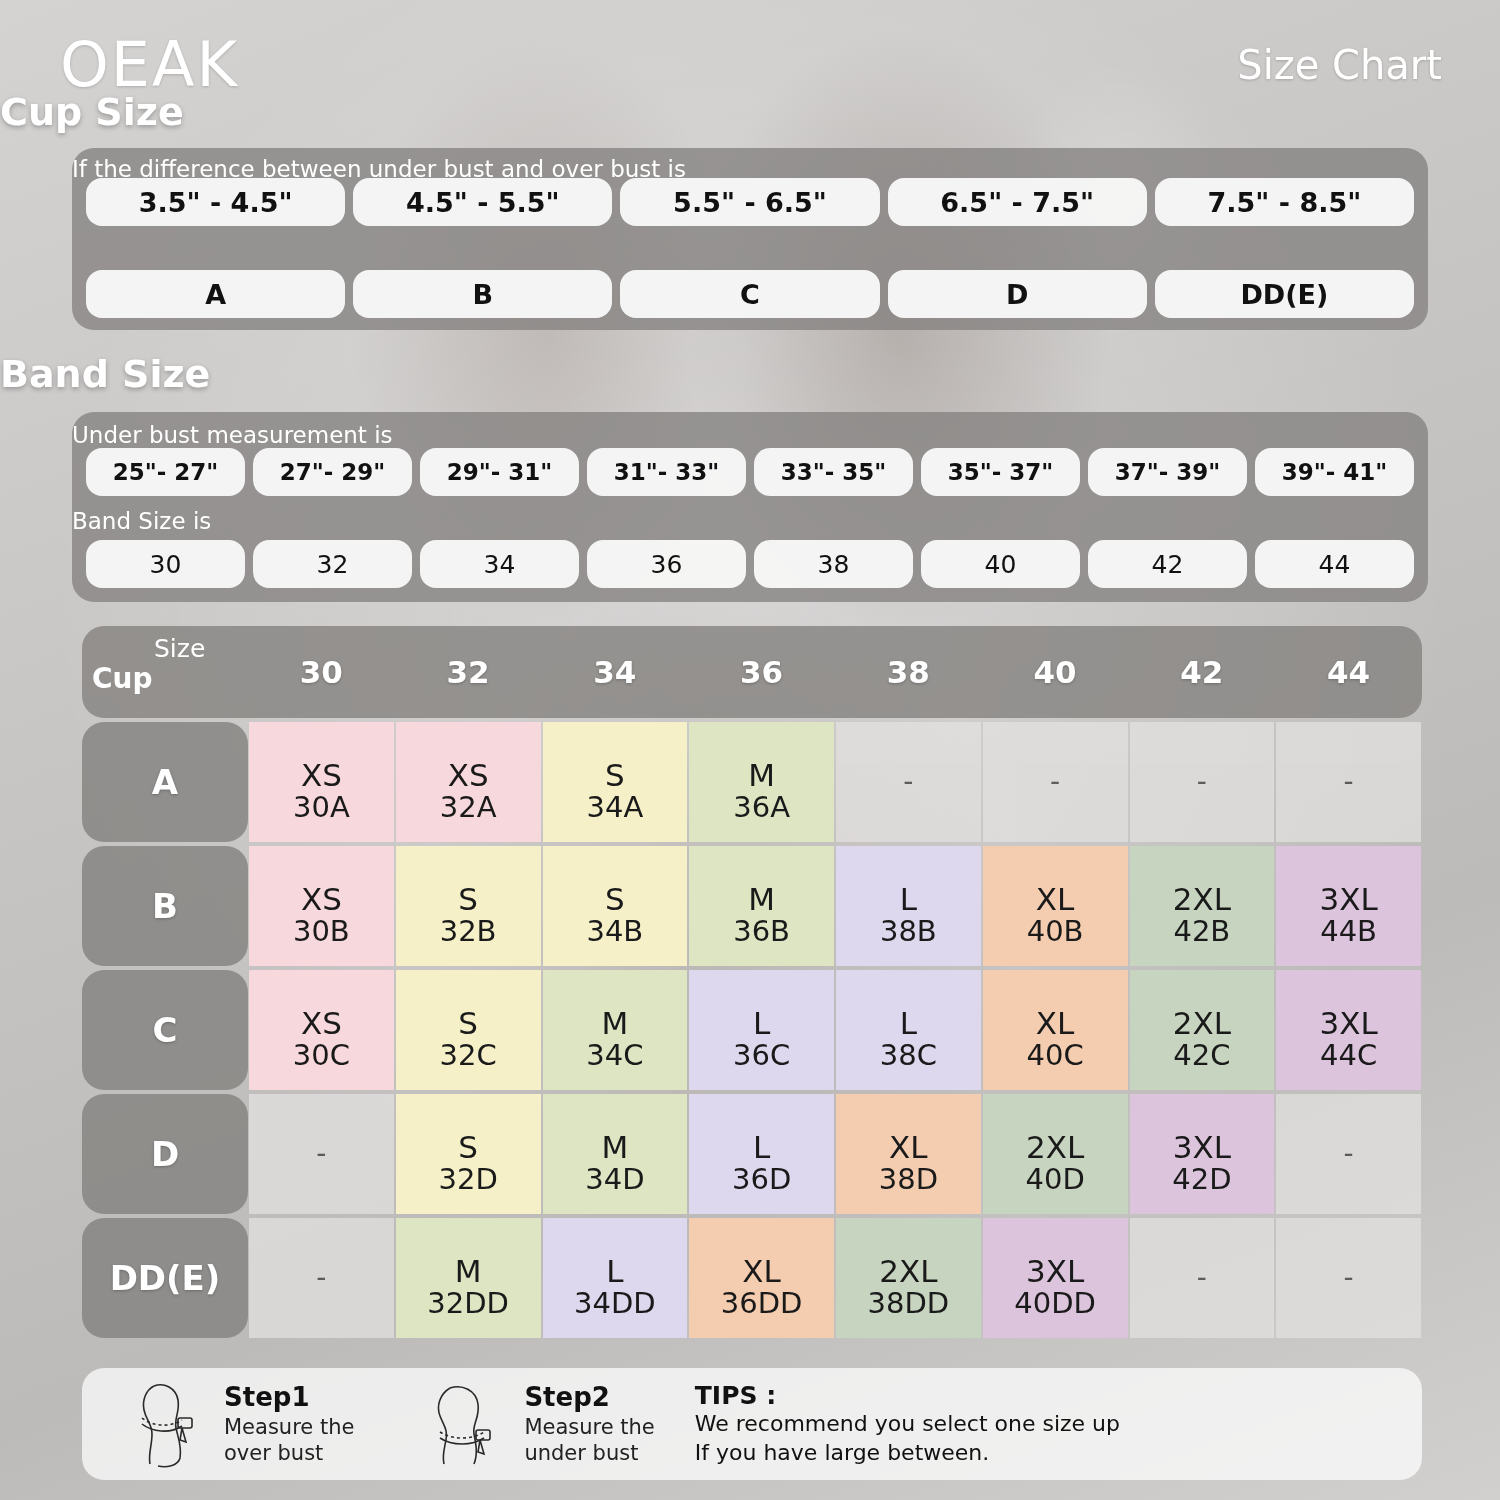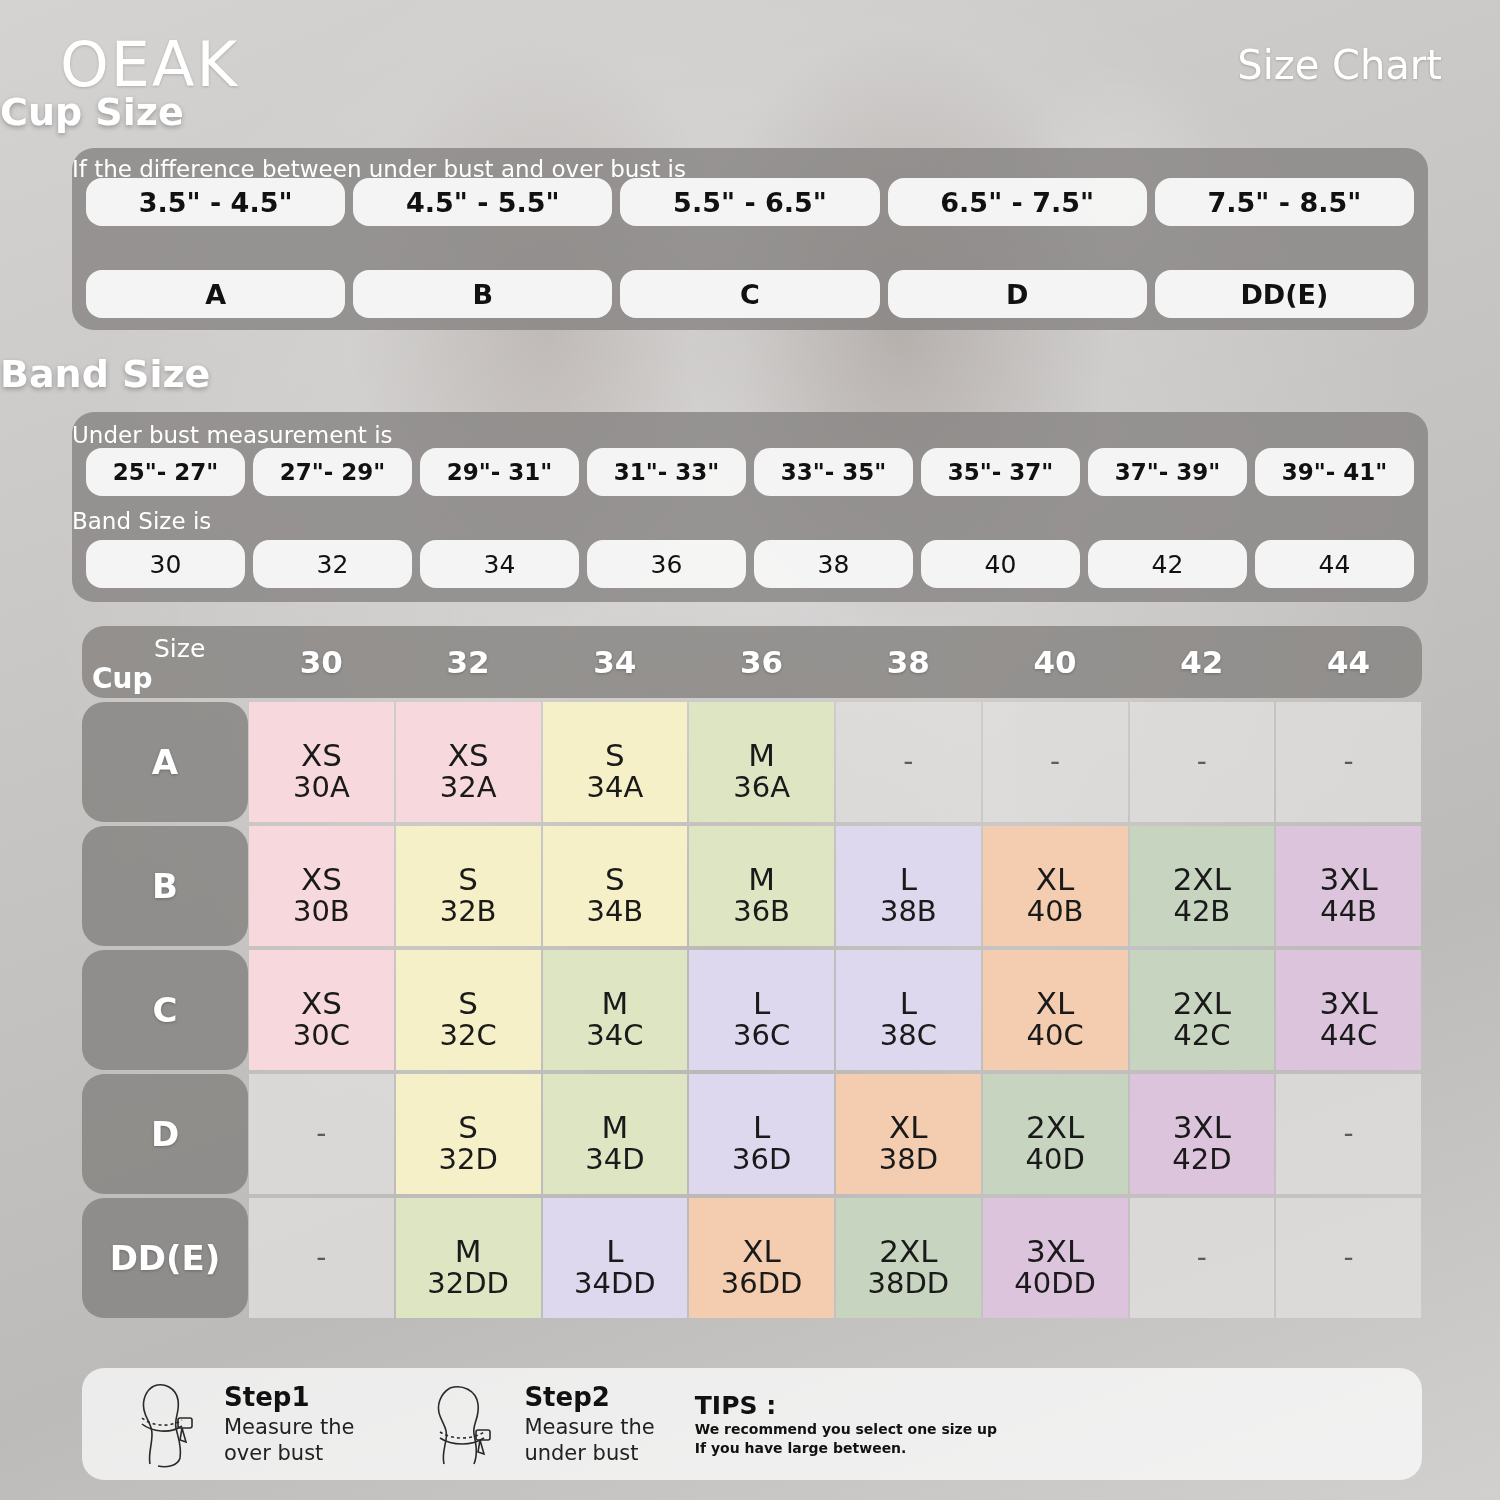--- a/index.html
+++ b/index.html
@@ -78,21 +78,21 @@
   .section-title{
     position:absolute;left:0;right:0;text-align:left;
     color:#fff;font-weight:bold;text-shadow:0 2px 5px rgba(0,0,0,.28);
   }
   #cup-size-title{top:90px;font-size:38px;}
   #band-size-title{top:352px;font-size:38px;}
 
   
   #matrix{position:absolute;left:82px;top:626px;width:1340px;}
   .m-header{
-    display:flex;height:72px;
+    display:flex;height:92px;
     background:rgba(132,130,128,0.80);
     border-radius:22px;
     align-items:center;
   }
   .m-corner{
     width:166px;position:relative;color:#fff;height:100%;
   }
   .m-corner .c-size{position:absolute;left:72px;top:8px;font-size:25px;}
   .m-corner .c-cup{position:absolute;left:10px;top:36px;font-size:28px;font-weight:bold;}
   .m-header .hcell{
@@ -125,21 +125,21 @@
     background:rgba(255,255,255,0.72);
     border-radius:22px;
     display:flex;align-items:center;
   }
   .step{display:flex;align-items:center;}
   .step-icon{width:112px;height:100px;display:flex;align-items:center;justify-content:center;}
   .step-text .s-title{font-size:26px;font-weight:bold;color:#111;}
   .step-text .s-desc{font-size:21px;color:#222;line-height:1.25;margin-top:2px;}
   #tips{margin-left:40px;}
   #tips .tips-title{font-size:25px;font-weight:bold;color:#111;}
-  #tips .tips-line{font-size:14px;color:#111;line-height:1.3;font-weight:bold;}
+  #tips .tips-line{font-size:22px;color:#111;line-height:1.3;}
 </style>
 </head>
 <body>
 
 <div class="bg"></div>
 
 <div class="page">
 
   <div class="logo">OEAK</div>
   <div class="sizechart-title">Size Chart</div>

